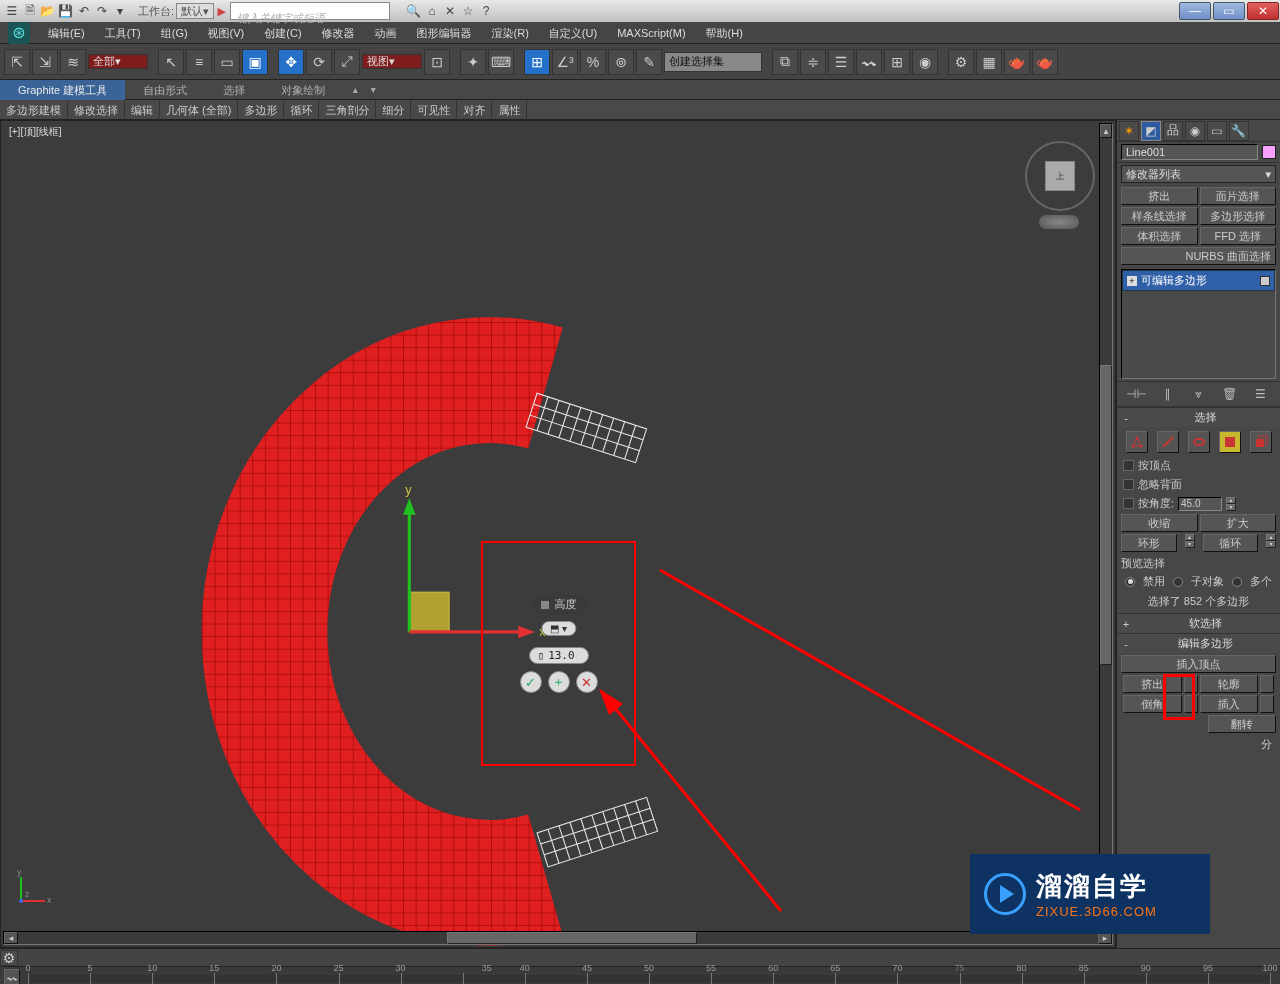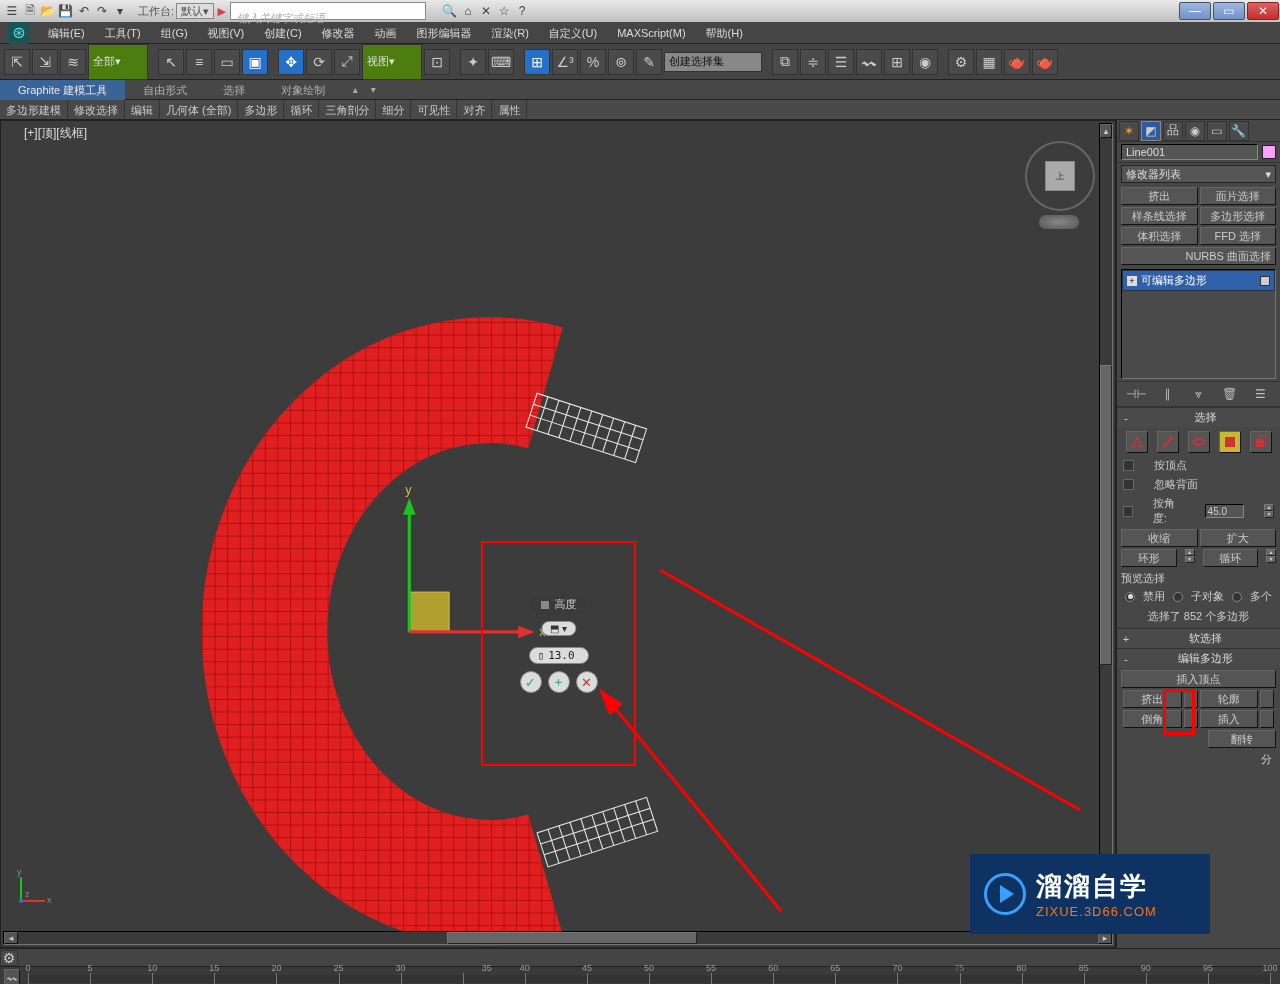--- a/index.html
+++ b/index.html
@@ -5,57 +5,57 @@
 * { margin: 0; padding: 0; box-sizing: border-box; user-select: none; }
 body { font-family: "Microsoft YaHei", Arial, sans-serif; font-size: 11px; background: #3a3a3a; color: #c8c8c8; overflow: hidden; width: 1280px; height: 984px; position: relative; }
 
 
 .titlebar { height: 22px; background: linear-gradient(#e8e8e8, #c0c0c0); display: flex; align-items: center; color: #555; }
 .quick-icons { display: flex; gap: 2px; padding: 0 4px; }
 .quick-icons span { width: 16px; height: 16px; display: inline-flex; align-items: center; justify-content: center; font-size: 12px; cursor: pointer; color: #444; }
 .workspace-label { margin-left: 6px; font-size: 11px; }
 .workspace-dropdown { margin-left: 2px; background: #ddd; border: 1px solid #888; font-size: 11px; padding: 7px 4px; height: 16px; display:flex; align-items:center; }
 .title-center { flex: 1; text-align: center; font-size: 12px; color: #2666a0; }
-.info-search { background: #fff; border: 1px solid #888; color: #aaa; font-style: italic; padding: 8px 6px; height: 16px; line-height: 14px; width: 196px; margin-right: 8px; }
+.info-search { background: #fff; border: 1px solid #888; color: #aaa; font-style: italic; padding: 8px 6px; height: 16px; line-height: 14px; width: 160px; margin-right: 8px; }
 .title-right-icons { display: flex; gap: 2px; margin-left: 8px; margin-right: 4px; }
 .title-right-icons span { width: 16px; height: 16px; display: inline-flex; align-items: center; justify-content: center; font-size: 12px; cursor: pointer; color:#444; }
 .win-btns { display: flex; margin-left: auto; }
 .win-btn { width: 32px; height: 18px; margin: 1px; display: inline-flex; align-items: center; justify-content: center; font-size: 12px; cursor: pointer; background: linear-gradient(#a0b8e0, #7090c8); border: 1px solid #456; color: #fff; border-radius: 2px; }
 .win-btn.close { background: linear-gradient(#e06060, #c03030); border-color: #822; }
 
 
 .menubar { height: 22px; background: #454545; display: flex; align-items: center; padding-left: 8px; border-bottom: 1px solid #222; }
 .app-icon { width: 22px; height: 22px; background: #1a5454; border-radius: 3px; position: relative; margin-right: 8px; display:flex; align-items:center; justify-content:center; }
 .app-icon::before { content: "⊛"; color: #5dd; font-size: 16px; }
 .menuitem { padding: 0 10px; height: 22px; line-height: 22px; color: #ddd; cursor: pointer; }
 
 
 .main-toolbar { height: 36px; background: #444; display: flex; align-items: center; gap: 2px; padding: 2px 4px; border-bottom: 1px solid #222; }
 .tb-btn { width: 26px; height: 26px; background: #4a4a4a; border: 1px solid #333; display: inline-flex; align-items: center; justify-content: center; font-size: 14px; cursor: pointer; color: #ccc; }
 .tb-btn.active { background: #5a5a5a; border-color: #888; }
 .tb-btn.highlight { background: #2570c8; color: #fff; }
 .tb-sep { width: 6px; }
-.tb-dropdown { background: #4d7c0f; border: 1px solid #333; height: 36px; padding: 0 4px; color: #ddd; display: inline-flex; align-items: center; font-size: 11px; min-width:60px; }
+.tb-dropdown { background: #7f1d1d; border: 1px solid #333; height: 15px; padding: 0 4px; color: #ddd; display: inline-flex; align-items: center; font-size: 11px; min-width:60px; }
 .tb-input-combo { background: #888; border: 1px solid #333; height: 20px; padding: 0 4px; color: #111; display: inline-flex; align-items: center; font-size: 11px; width:98px; }
 
 
 .ribbon-tabs { height: 20px; background: #474747; display: flex; align-items: center; border-bottom: 1px solid #222; }
 .rtab { padding: 0 18px; height: 20px; line-height: 20px; color: #b0b0b0; cursor: pointer; }
 .rtab.active { background: #3a6498; color: #e8e8e8; }
 .ribbon-end { margin-left: 4px; display: flex; gap: 2px; }
 .ribbon-end span { width: 16px; height: 16px; display: inline-flex; align-items: center; justify-content: center; font-size: 10px; color: #aaa; cursor: pointer; }
 
 
 .sub-tabs { height: 20px; background: #494949; display: flex; align-items: center; border-bottom: 1px solid #222; }
 .stab { padding: 0 6px; height: 20px; line-height: 20px; color: #ccc; border-right: 1px solid #333; cursor: pointer; font-size:11px; }
 
 
 .main-area { position: relative; display: flex; height: 828px; }
 .viewport-wrap { flex: 1; position: relative; background: #3c3c3c; border: 1px solid #222; }
-.viewport-label { position: absolute; top: 4px; left: 23px; color: #ddd; font-size: 12px; }
+.viewport-label { position: absolute; top: 4px; left: 8px; color: #ddd; font-size: 10px; }
 .viewport { position: absolute; inset: 0; }
 
 
 .viewcube { position: absolute; top: 20px; right: 20px; width: 70px; height: 70px; }
 .viewcube .ring { position: absolute; inset: 0; border: 2px solid #666; border-radius: 50%; }
 .viewcube .cube { position: absolute; top: 20px; left: 20px; width: 30px; height: 30px; background: #aaa; border: 1px solid #888; display:flex; align-items:center; justify-content:center; color:#444; font-size:9px; }
 .viewcube .steer { position:absolute; bottom:-18px; left:14px; width:40px; height:14px; border-radius:7px; background: radial-gradient(#888,#555); }
 
 
 .caddy { position: absolute; left: 480px; top: 420px; width: 155px; height: 225px; border: 2px solid #f00; }
@@ -93,21 +93,21 @@
 .rollout-head { background: #4a4a4a; padding: 2px 4px; display: flex; align-items: center; cursor: pointer; }
 .rollout-head .sign { width: 10px; text-align: center; margin-right: 4px; color: #ccc; }
 .rollout-head .t { flex: 1; text-align: center; color: #ddd; }
 .rollout-body { padding: 2px 4px; display: flex; flex-direction: column; gap: 2px; }
 
 .sel-icons { display: flex; justify-content: space-around; padding: 2px 0; }
 .sel-icon { width: 22px; height: 22px; border: 1px outset #666; display: inline-flex; align-items: center; justify-content: center; background: #555; cursor: pointer; }
 .sel-icon.poly-active { background: #c8b830; }
 .sel-icon svg { width: 14px; height: 14px; }
 
-.chk-row { display: flex; align-items: center; gap: 20px; padding: 1px 2px; color: #ccc; }
+.chk-row { display: flex; align-items: center; gap: 4px; padding: 1px 2px; color: #ccc; }
 .chk { width: 11px; height: 11px; background: #333; border: 1px solid #666; }
 .spin { background: #555; border: 1px inset #333; width: 44px; height: 14px; color: #ccc; font-size: 10px; padding: 0 2px; display:inline-flex; align-items:center; }
 .spin-btns { display:inline-flex; flex-direction:column; }
 .spin-up,.spin-dn { width:10px; height:7px; background:#666; border:1px outset #777; font-size:6px; line-height:5px; text-align:center; color:#ccc; cursor:pointer; }
 
 .radio-row { display:flex; align-items:center; gap:8px; padding:1px 4px; color:#ccc; }
 .radio { width:10px; height:10px; border-radius:50%; border:1px solid #888; background:#333; display:inline-flex; align-items:center; justify-content:center; }
 .radio.on::after { content:""; width:5px; height:5px; border-radius:50%; background:#ddd; }
 
 .sel-info { text-align:center; color:#ccc; padding:2px 0; }

